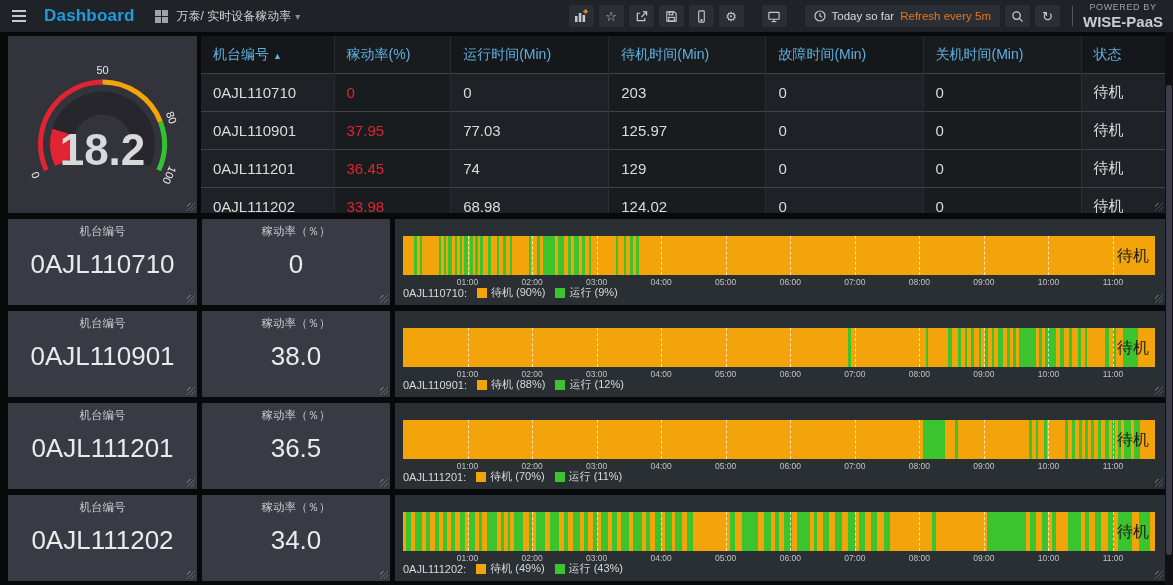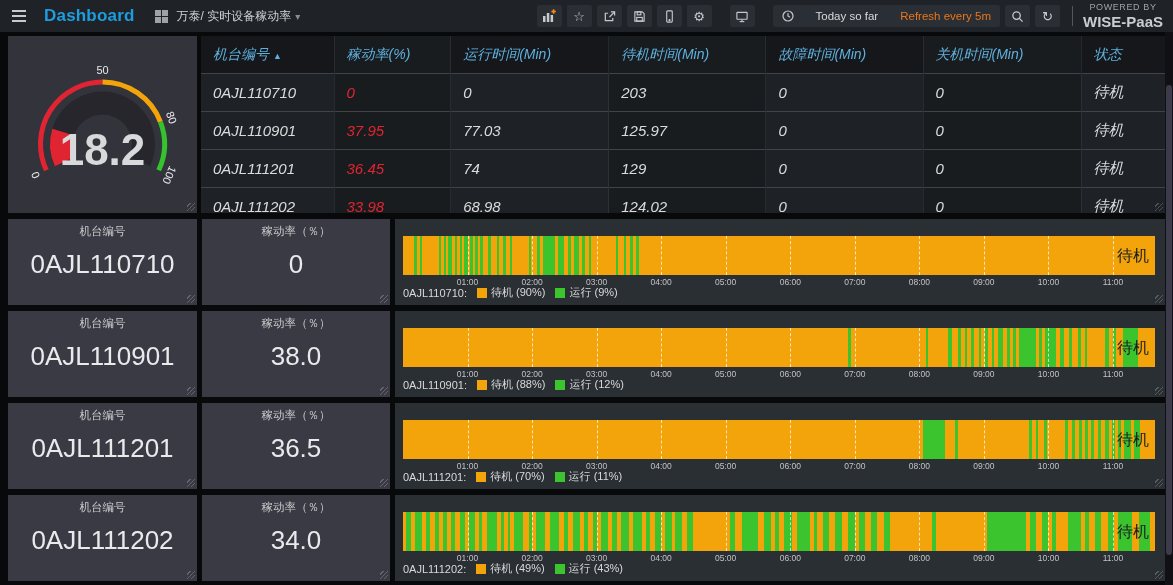--- a/index.html
+++ b/index.html
@@ -18,40 +18,40 @@
   .crumb-grid i{background:#9fa2a6;}
   .breadcrumb{margin-left:9px;font-size:12px;color:#d0d1d3;cursor:pointer;}
   .caret{color:#8a8d91;font-size:10px;margin-left:4px;}
   .nav-right{margin-left:auto;display:flex;align-items:center;padding-right:6px;}
   .nav-btn{width:25px;height:22px;background:#2a2e35;border-radius:2px;margin-left:5px;
            display:flex;align-items:center;justify-content:center;color:#c7c9cc;
            font-size:13px;line-height:1;cursor:pointer;}
   .nav-btn svg{display:block;}
   .gap-left{margin-left:18px;}
   .time-btn{height:22px;background:#2a2e35;border-radius:2px;margin-left:18px;display:flex;
-            align-items:center;gap:22px;padding:0 9px;font-size:11.5px;cursor:pointer;white-space:nowrap;}
+            align-items:center;gap:6px;padding:0 9px;font-size:11.5px;cursor:pointer;white-space:nowrap;}
   .time-btn .refresh-txt{color:#e8761b;}
   .divider{width:1px;height:20px;background:#53575d;margin:0 10px 0 12px;}
   .brand{line-height:1;padding-right:4px;}
   .brand .l1{font-size:9px;color:#9fa2a6;letter-spacing:.6px;text-align:center;}
   .brand .l2{font-size:15px;font-weight:bold;color:#c9ccd1;margin-top:2px;}
 
   
   .panel{position:absolute;box-sizing:border-box;}
   .dark-panel{background:#3a3a44;}
   .tl-bg{background:#2a2f33;}
   .panel-title{text-align:center;font-size:11.5px;color:#c9cacd;padding-top:5px;cursor:pointer;}
   .big-value{position:absolute;left:0;right:0;top:50%;transform:translateY(-42%);
              text-align:center;font-size:26px;color:#e9eaec;}
   .rh{position:absolute;right:2px;bottom:2px;width:8px;height:8px;
       background:repeating-linear-gradient(135deg,transparent 0 2px,rgba(255,255,255,.22) 2px 3px);}
 
   
   .table-panel{left:201px;top:36px;width:964px;height:177px;background:#1e2125;overflow:hidden;}
-  table{width:100%;border-collapse:collapse;table-layout:fixed;font-style:italic;}
+  table{width:100%;border-collapse:collapse;table-layout:fixed;}
   th{background:#15171b;color:#5fb0dd;font-weight:normal;font-size:14px;text-align:left;
      padding:10px 12px 9px 12px;cursor:pointer;white-space:nowrap;}
   th .sort{font-size:9px;margin-left:4px;}
   td{font-size:15px;color:#dadbdd;padding:9px 12px;border-top:1px solid #3f444a;white-space:nowrap;}
   td,th{border-left:1px solid rgba(255,255,255,.07);}
   td:first-child,th:first-child{border-left:none;}
   td:nth-child(even),th:nth-child(even){background-color:rgba(0,0,0,.14);}
   td.rate{color:#e02431;}
 
   

